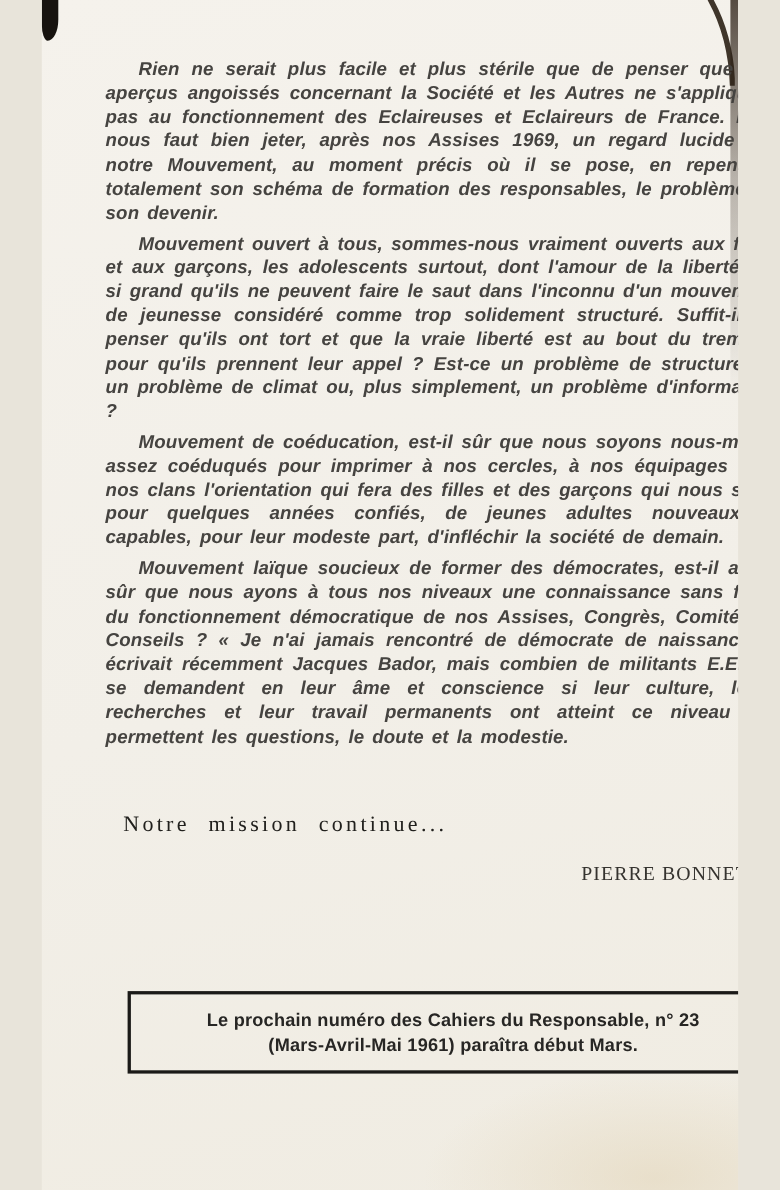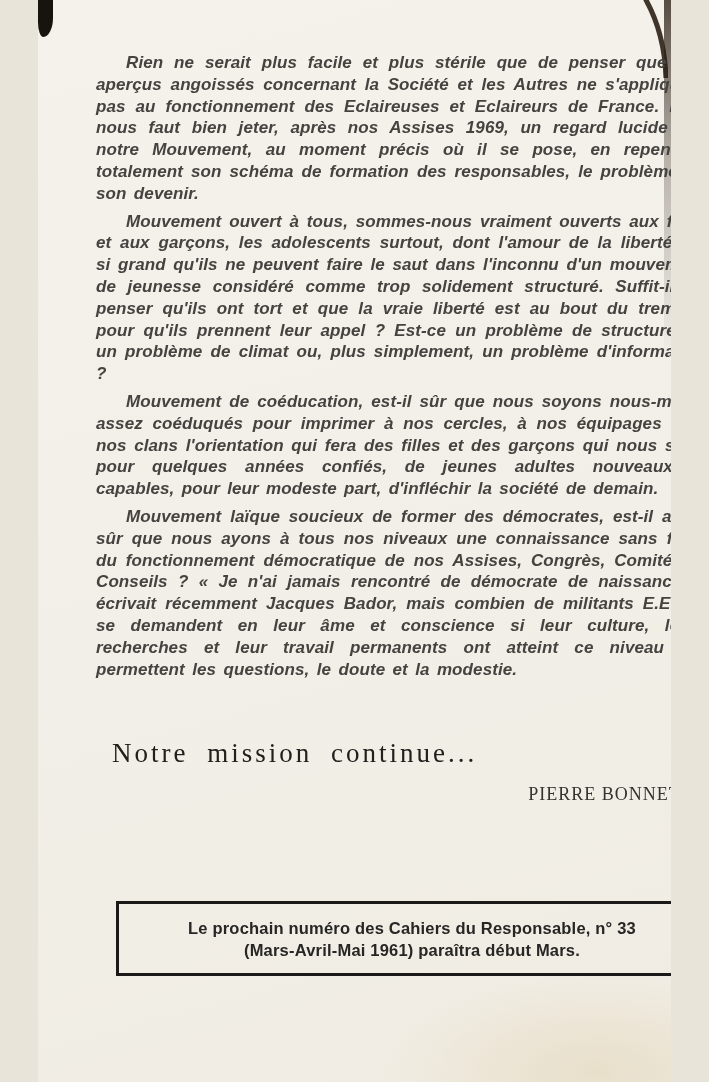--- a/index.html
+++ b/index.html
@@ -37,21 +37,21 @@
     font-size: 17px; line-height: 21.8px;
     color: #454340;
     text-align: justify;
     text-indent: 30px;
     word-spacing: 2.5px; letter-spacing: 0.1px;
   }
 
   .title {
     position: absolute; left: 74px; top: 738px; margin: 0;
     font-family: "Liberation Serif", serif;
-    font-weight: 400; font-size: 27px;
+    font-weight: 400; font-size: 20px;
     color: #21201d;
     letter-spacing: 3px; word-spacing: 9px;
     white-space: nowrap;
   }
 
   .signature {
     position: absolute; left: 58px; top: 784px; width: 589px;
     text-align: right;
     font-family: Liberation Serif, serif;
     font-size: 18px; font-weight: 400;
@@ -94,19 +94,19 @@
     <p class="par">Rien ne serait plus facile et plus stérile que de penser que ces aperçus angoissés concernant la Société et les Autres ne s'appliquent pas au fonctionnement des Eclaireuses et Eclaireurs de France. Et il nous faut bien jeter, après nos Assises 1969, un regard lucide sur notre Mouvement, au moment précis où il se pose, en repensant totalement son schéma de formation des responsables, le problème de son devenir.</p>
     <p class="par">Mouvement ouvert à tous, sommes-nous vraiment ouverts aux filles et aux garçons, les adolescents surtout, dont l'amour de la liberté est si grand qu'ils ne peuvent faire le saut dans l'inconnu d'un mouvement de jeunesse considéré comme trop solidement structuré. Suffit-il de penser qu'ils ont tort et que la vraie liberté est au bout du tremplin pour qu'ils prennent leur appel ? Est-ce un problème de structure ou un problème de climat ou, plus simplement, un problème d'information ?</p>
     <p class="par">Mouvement de coéducation, est-il sûr que nous soyons nous-même assez coéduqués pour imprimer à nos cercles, à nos équipages et à nos clans l'orientation qui fera des filles et des garçons qui nous sont, pour quelques années confiés, de jeunes adultes nouveaux et capables, pour leur modeste part, d'infléchir la société de demain.</p>
     <p class="par">Mouvement laïque soucieux de former des démocrates, est-il aussi sûr que nous ayons à tous nos niveaux une connaissance sans faille du fonctionnement démocratique de nos Assises, Congrès, Comités et Conseils ? « Je n'ai jamais rencontré de démocrate de naissance », écrivait récemment Jacques Bador, mais combien de militants E.E.D.F. se demandent en leur âme et conscience si leur culture, leurs recherches et leur travail permanents ont atteint ce niveau qui permettent les questions, le doute et la modestie.</p>
   </div>
 
   <h1 class="title">Notre mission continue...</h1>
   <div class="signature">PIERRE BONNET.</div>
 
   <div class="notice">
-    <div class="notice-line">Le prochain numéro des Cahiers du Responsable, n° 33</div>
+    <div class="notice-line">Le prochain numéro des Cahiers du Responsable, n° 23</div>
     <div class="notice-line">(Mars-Avril-Mai 1961) paraîtra début Mars.</div>
   </div>
 
   <div class="pagenum">3</div>
 
 </div>
 
 </body></html>

